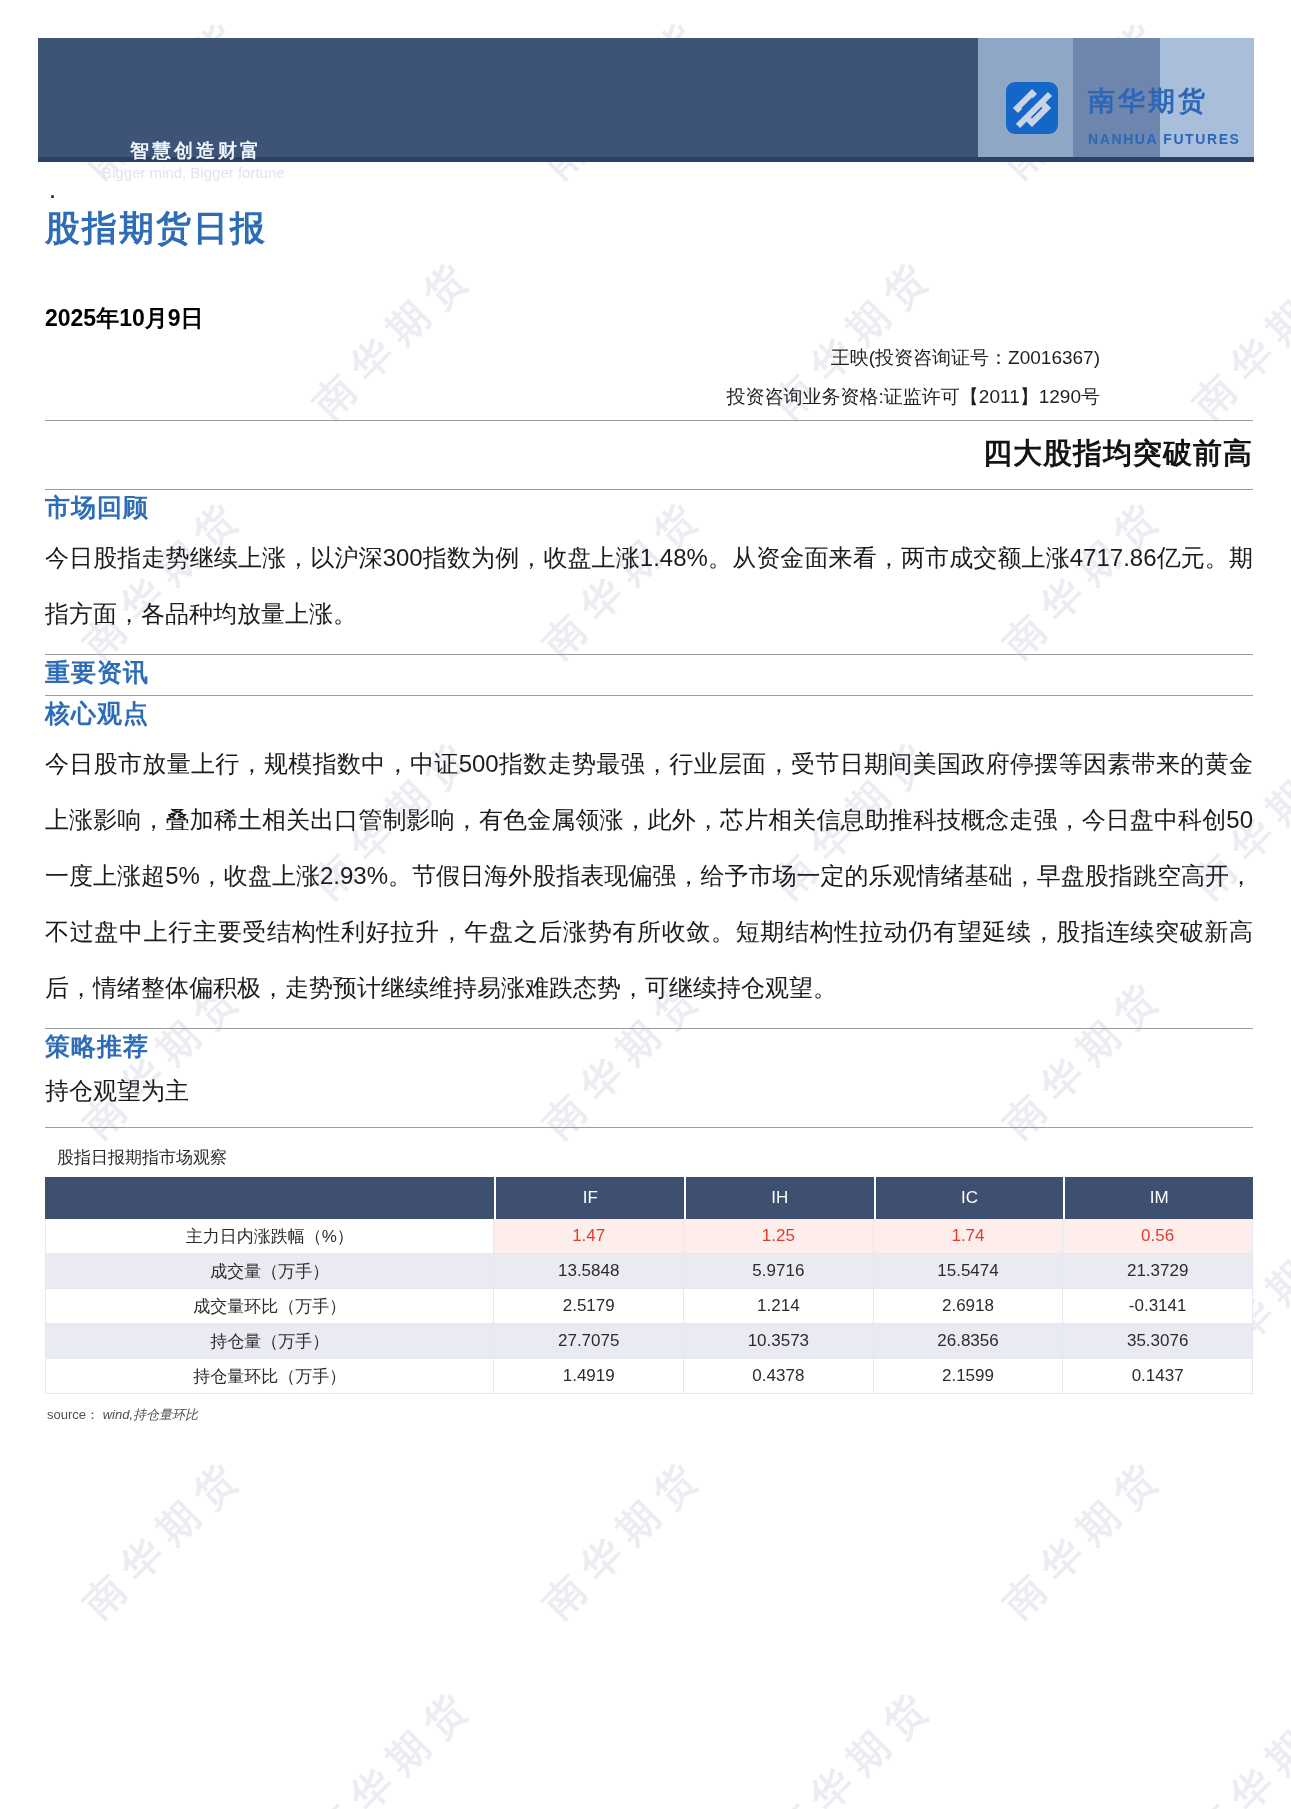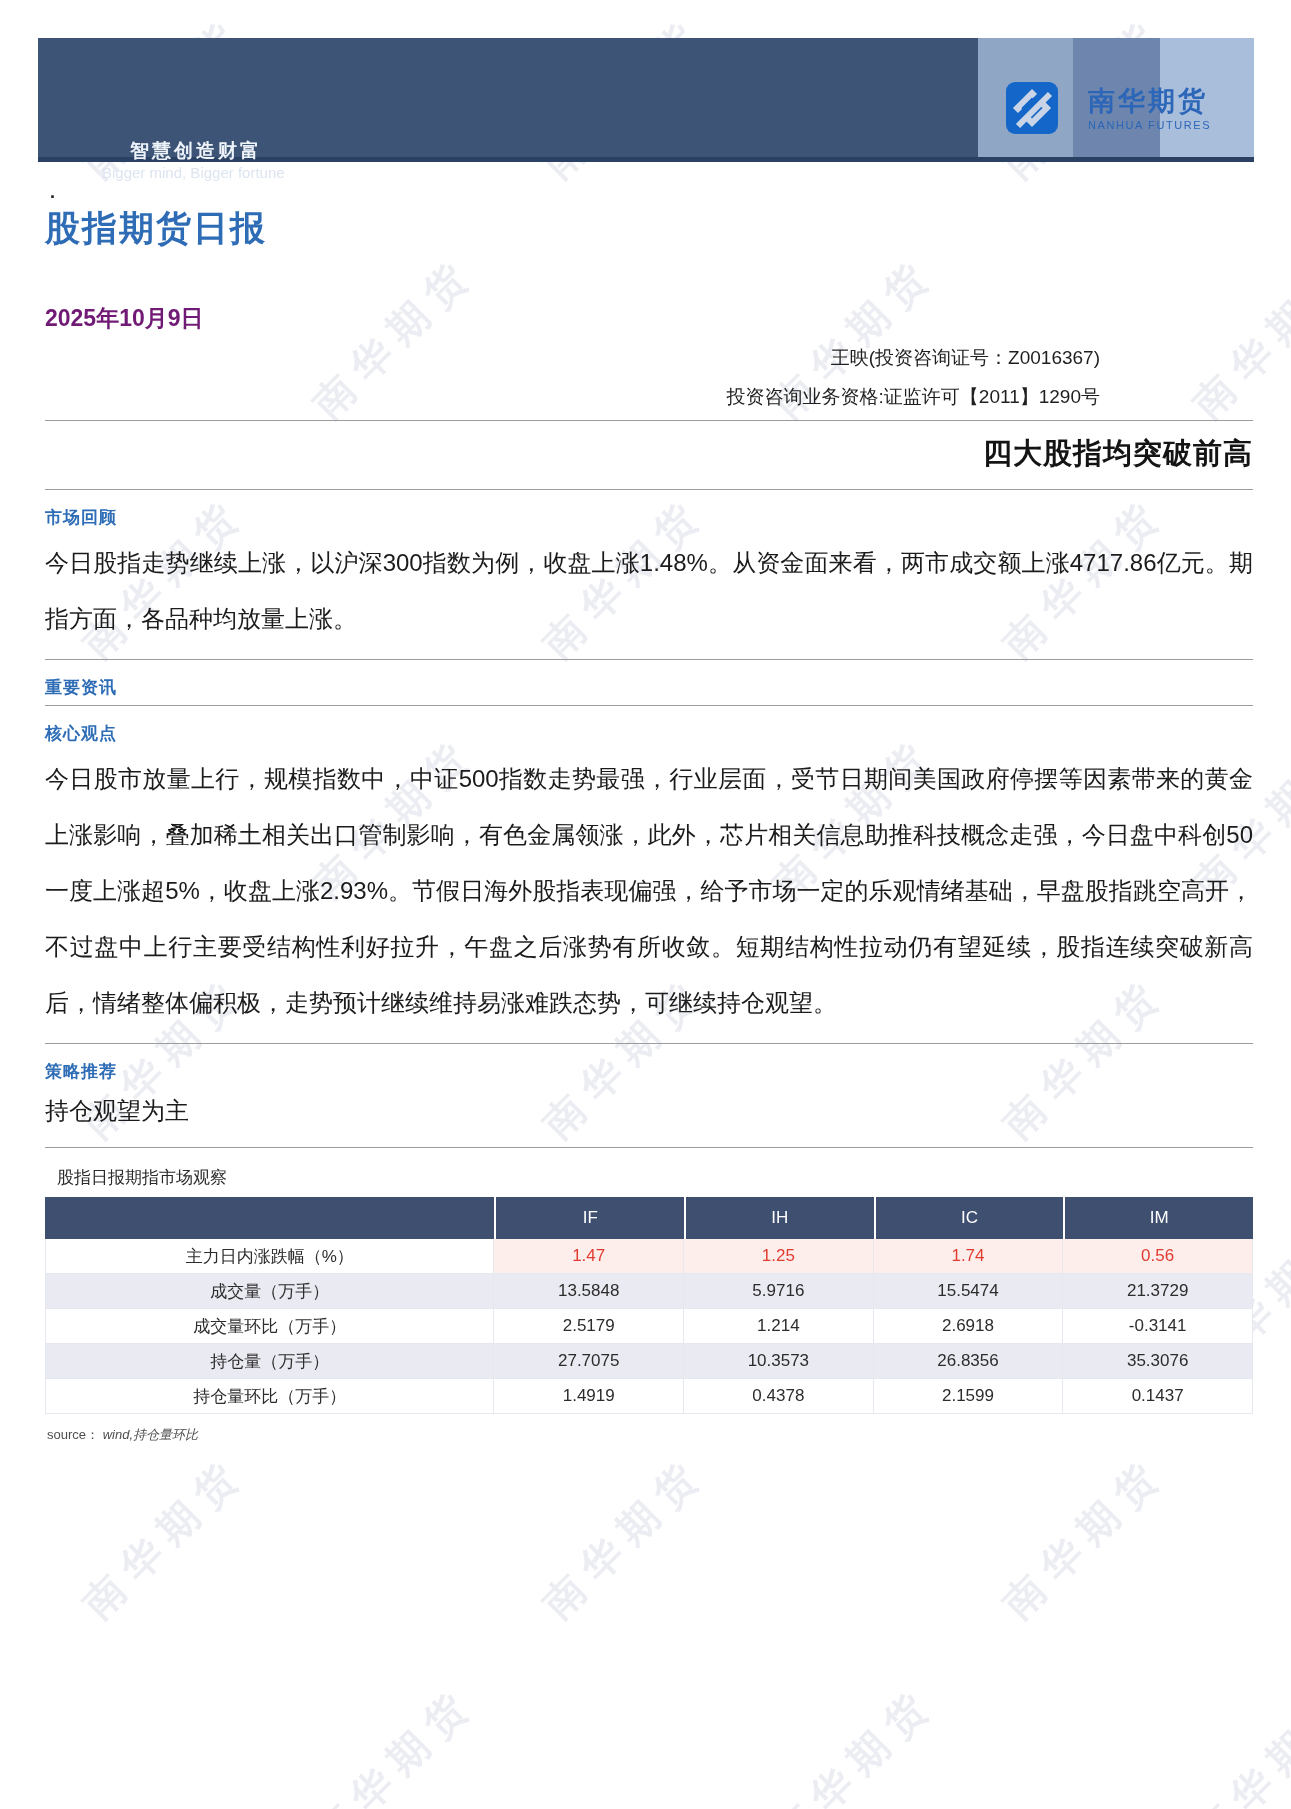--- a/index.html
+++ b/index.html
@@ -25,31 +25,31 @@
       #8fa6c4 77.3%, #8fa6c4 85.1%,
       #6e86ad 85.1%, #6e86ad 92.3%,
       #a9bedb 92.3%, #a9bedb 100%);
     z-index:1;
   }
   .tagline-en{position:absolute;left:64px;top:78px;font-size:15px;color:#dde5f0;margin-top:48px;}
   .tagline-zh{position:absolute;left:92px;top:100px;font-size:19px;font-weight:bold;color:#eef3fa;letter-spacing:3px;}
   .logo-box{position:absolute;left:968px;top:44px;width:52px;height:52px;}
   .logo-text{position:absolute;left:1050px;top:50px;width:190px;line-height:1;}
   .logo-zh{font-size:27px;font-weight:bold;color:#2b66b8;letter-spacing:3px;}
-  .logo-en{margin-top:5px;font-size:11px;font-weight:normal;color:#2b66b8;letter-spacing:1.6px;}
+  .logo-en{margin-top:17px;font-size:14px;font-weight:bold;color:#2b66b8;letter-spacing:1.6px;}
   
   .stray-dot{position:absolute;left:50px;top:182px;font-size:18px;font-weight:bold;color:#222;z-index:1;}
   .doc-title{position:absolute;left:45px;top:205px;font-size:35px;font-weight:bold;color:#2e6db6;letter-spacing:2px;z-index:1;}
-  .doc-date{position:absolute;left:45px;top:303px;font-size:23px;font-weight:bold;color:#701a75;z-index:1;}
+  .doc-date{position:absolute;left:45px;top:303px;font-size:23px;font-weight:bold;color:#000000;z-index:1;}
   .author-block{position:absolute;right:191px;top:338px;text-align:right;font-size:19px;line-height:39px;color:#1f1f1f;z-index:1;}
   
   .flow{position:absolute;left:45px;top:420px;width:1208px;z-index:1;}
   .hr{border:0;border-top:1px solid #9c9c9c;margin:0;height:0;}
   .headline{margin:13px 0 15px;font-size:29px;font-weight:bold;color:#141414;text-align:right;letter-spacing:1px;}
-  .sec-h{margin:16px 0 6px;font-size:17px;font-weight:bold;color:#2e6db6;letter-spacing:1px;}
+  .sec-h{margin:1px 0 6px;font-size:25px;font-weight:bold;color:#2e6db6;letter-spacing:1px;}
   .body-p{margin:2px 0 12px;font-size:24px;line-height:56px;text-align:justify;color:#1b1b1b;}
   .news-p{margin:0 0 0;font-size:24px;line-height:56px;color:#1b1b1b;}
   .news-wrap{margin:4px 0 12px;}
   .strategy-p{margin:6px 0 14px;font-size:24px;line-height:44px;color:#1b1b1b;}
   
   .table-title{margin:18px 0 8px;padding-left:12px;font-size:17px;color:#2a2a2a;}
   table.obs{width:100%;border-collapse:separate;border-spacing:0;font-size:17px;}
   table.obs th{
     background:#3f4f70;color:#ffffff;font-weight:normal;height:40px;
     text-align:center;border-left:2px solid #ffffff;

